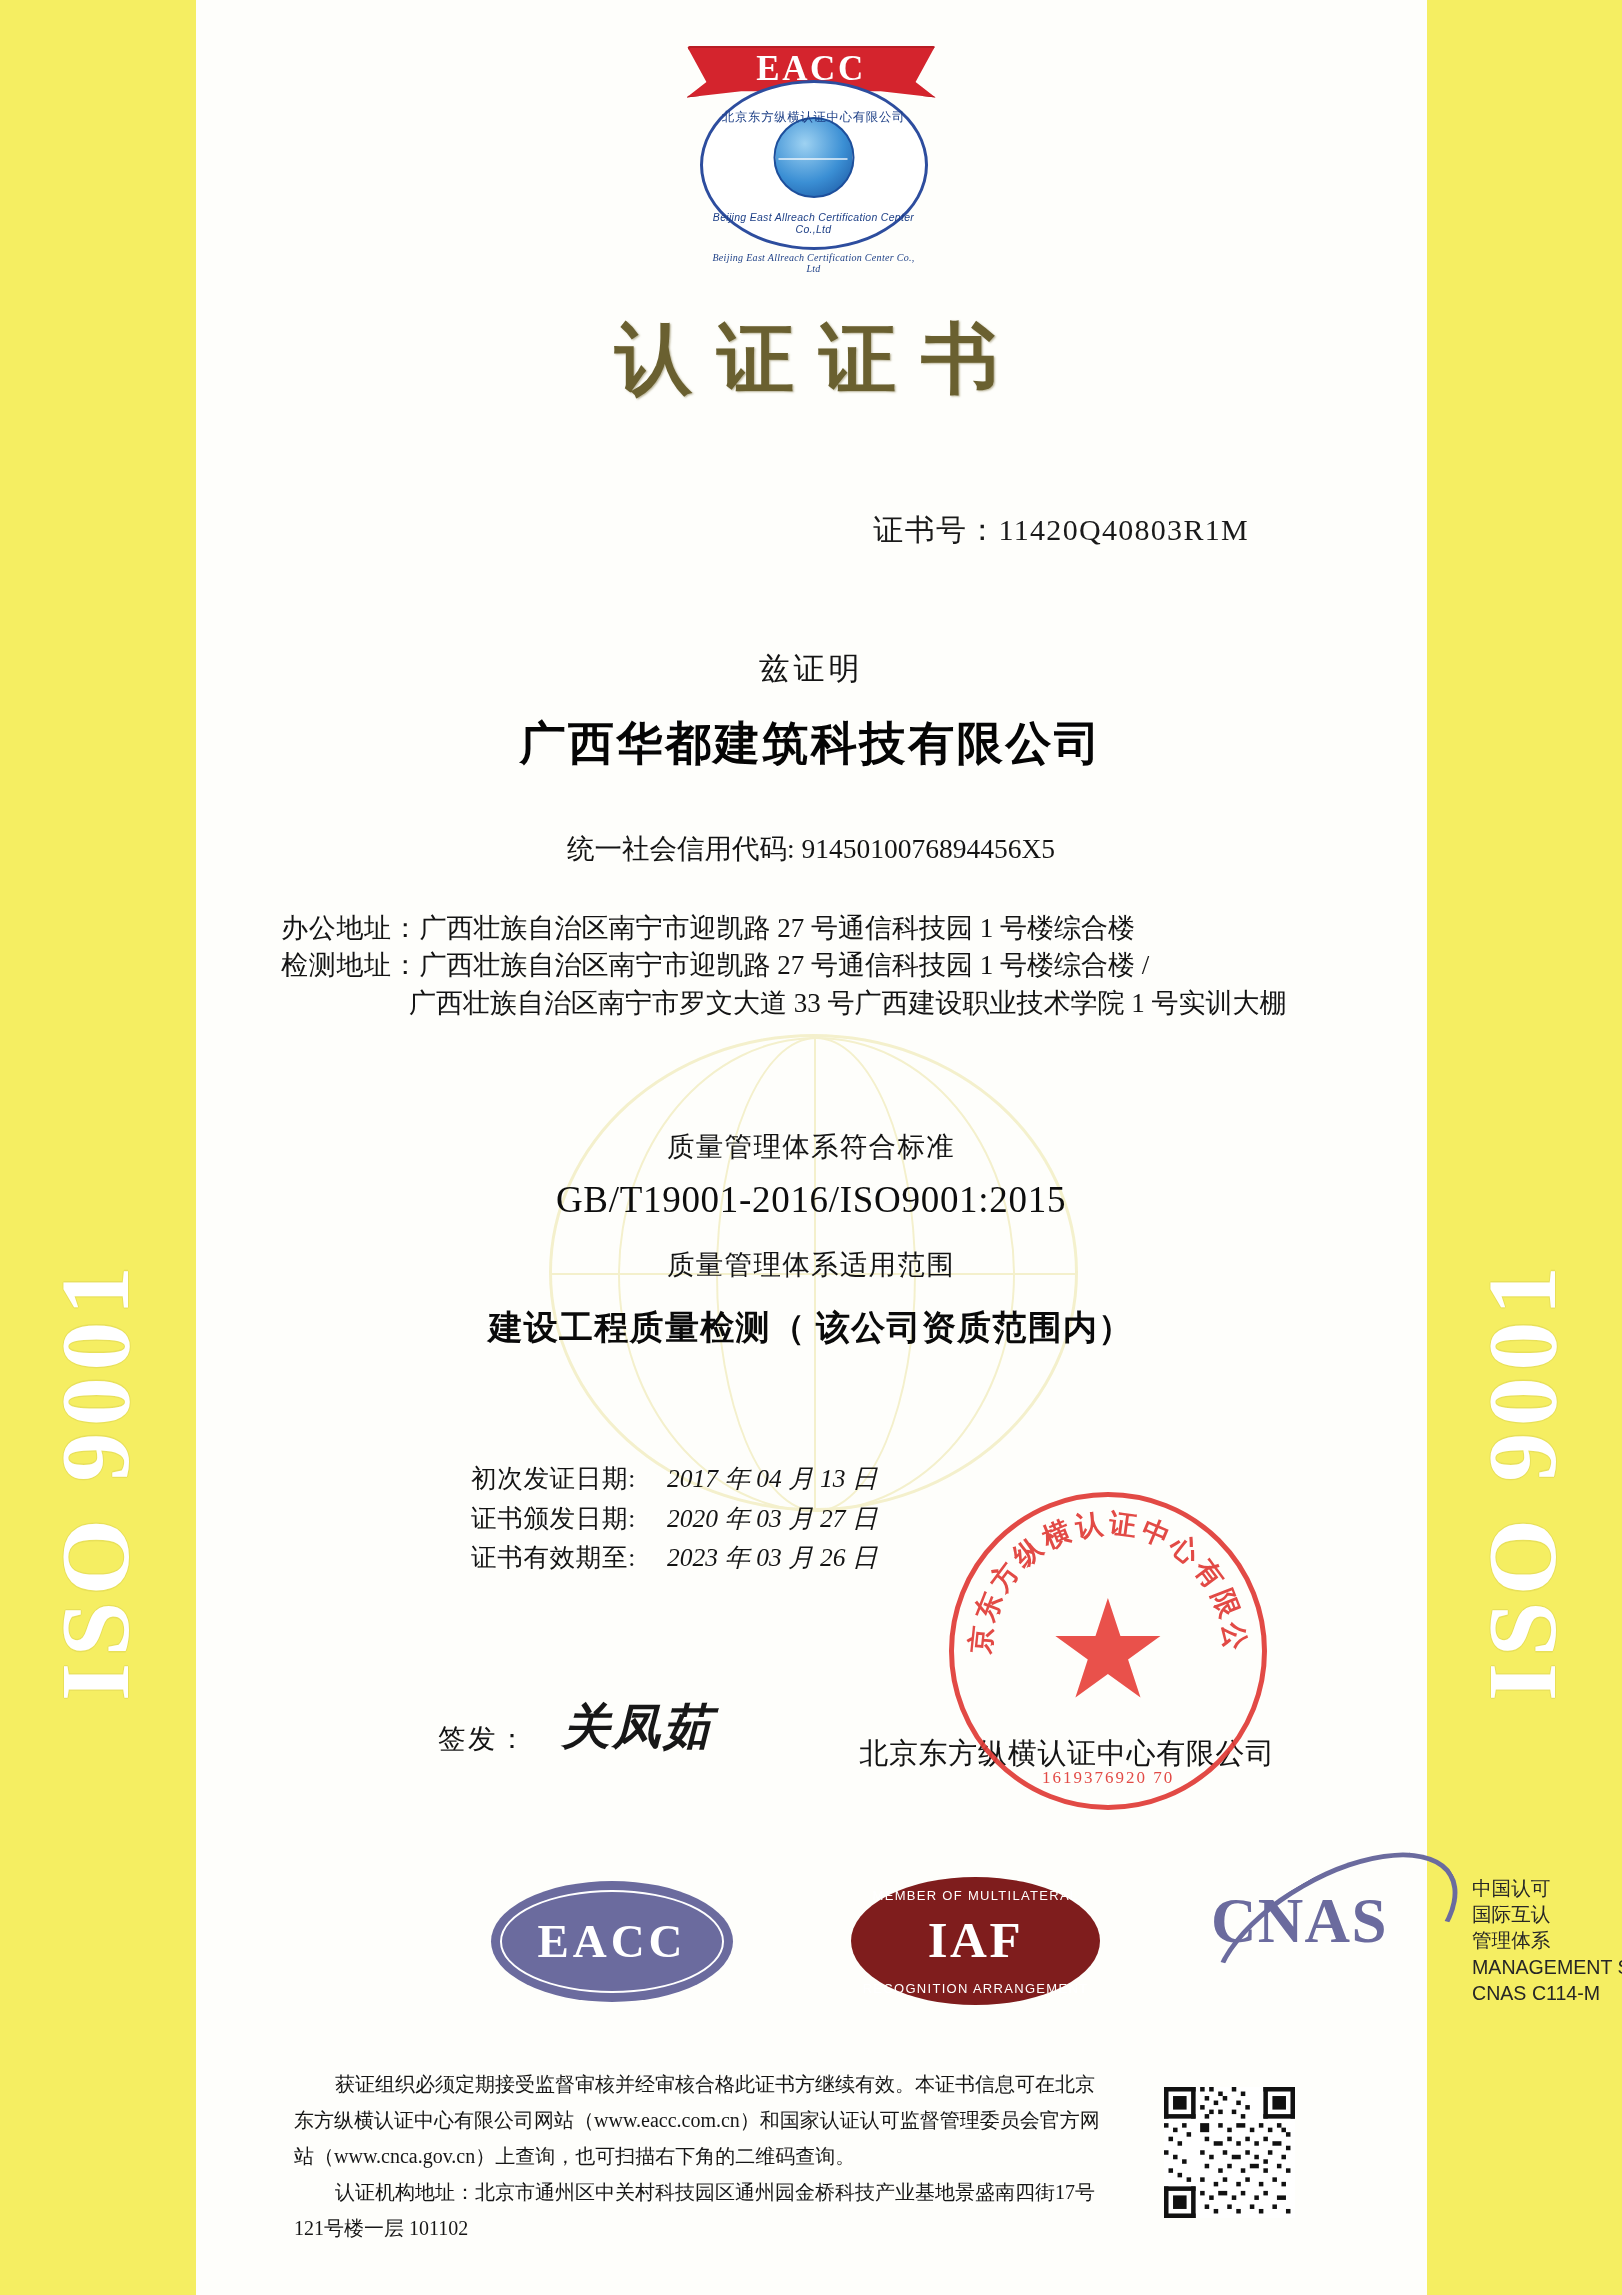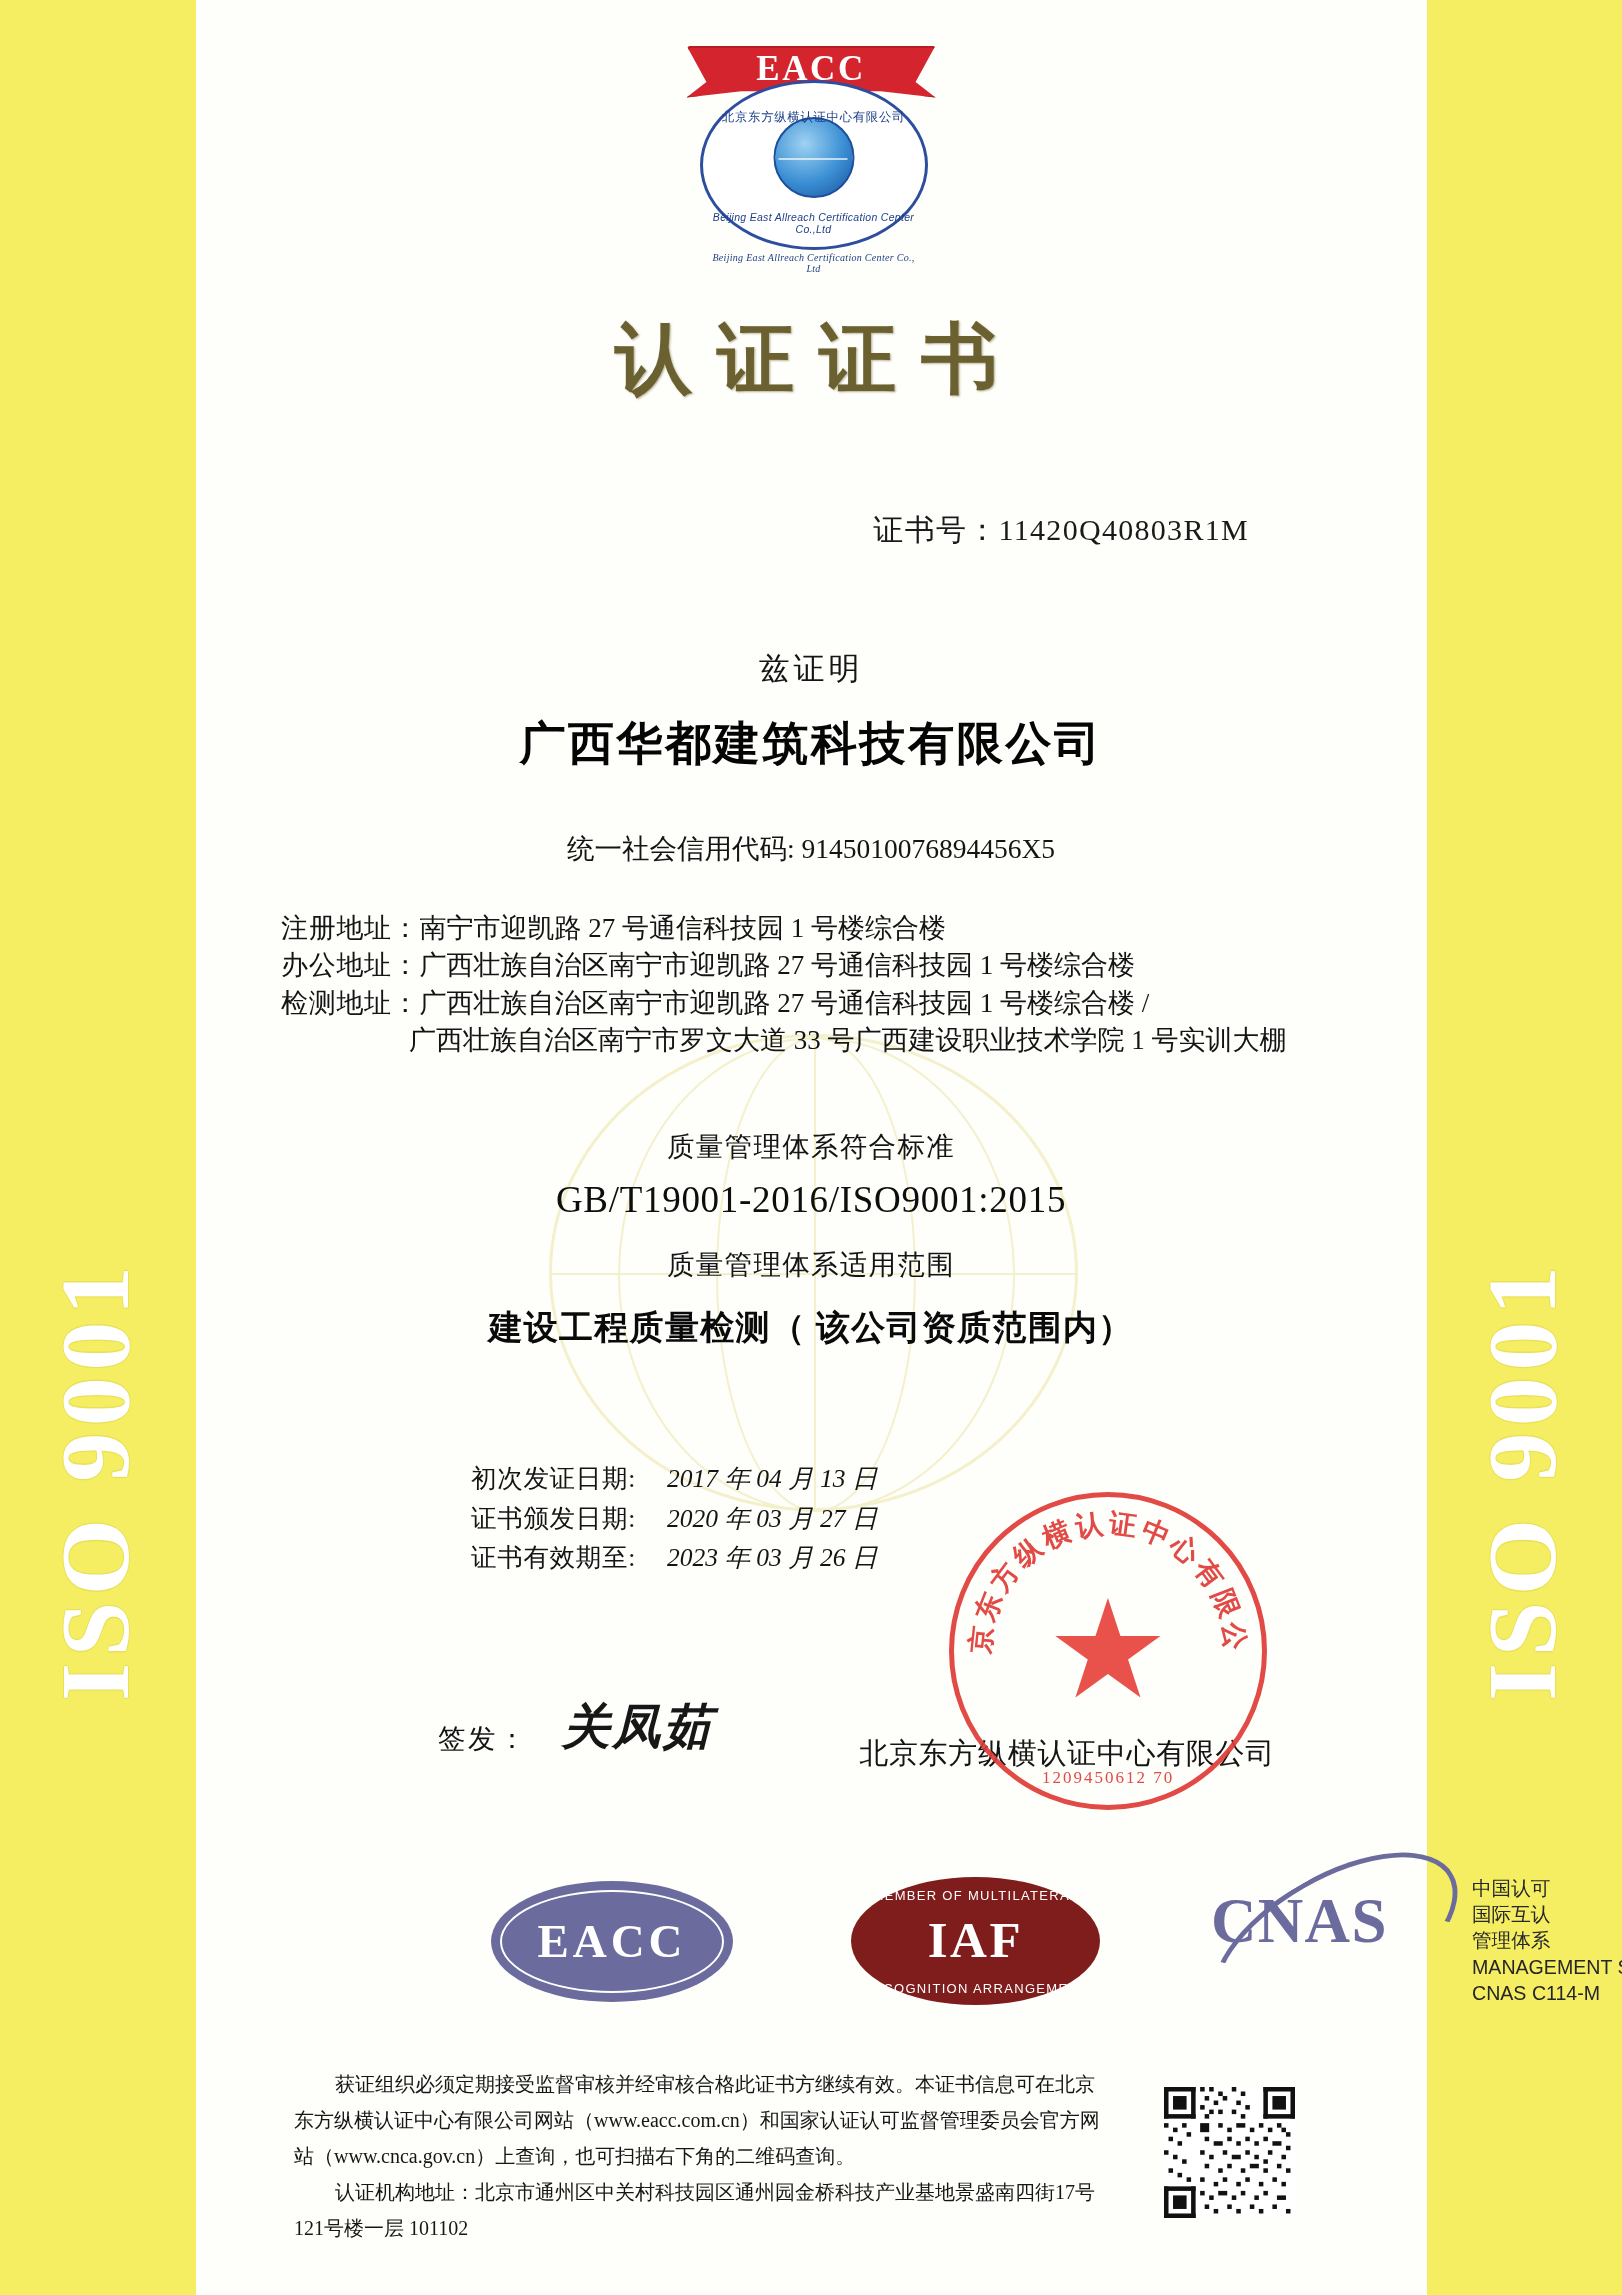--- a/index.html
+++ b/index.html
@@ -486,23 +486,20 @@
 
     <div class="row-center company">广西华都建筑科技有限公司</div>
 
     <div class="row-center credit">
       <span>统一社会信用代码:</span>
       <span>9145010076894456X5</span>
     </div>
 
     <div class="addr-block">
       <div class="addr-line">
-        <span class="lbl">注册地址：</span><span>南宁市迎凯路 27 号通信科技园 1 号楼综合楼</span>
-      </div>
-      <div class="addr-line">
         <span class="lbl">办公地址：</span><span>广西壮族自治区南宁市迎凯路 27 号通信科技园 1 号楼综合楼</span>
       </div>
       <div class="addr-line">
         <span class="lbl">检测地址：</span><span>广西壮族自治区南宁市迎凯路 27 号通信科技园 1 号楼综合楼 /</span>
       </div>
       <div class="addr-line addr-indent">
         <span>广西壮族自治区南宁市罗文大道 33 号广西建设职业技术学院 1 号实训大棚</span>
       </div>
     </div>
 
@@ -533,21 +530,21 @@
     <div class="stamp">
       <svg class="stamp-arc" viewBox="0 0 470 470">
         <defs>
           <path id="arcTop" d="M 55,235 A 180,180 0 1 1 415,235"></path>
         </defs>
         <text>
           <textPath href="#arcTop" startOffset="50%" text-anchor="middle">北京东方纵横认证中心有限公司</textPath>
         </text>
       </svg>
       <div class="star-glyph">★</div>
-      <div class="stamp-code">1209450612 70</div>
+      <div class="stamp-code">1619376920 70</div>
     </div>
 
     <div class="issuer-name">北京东方纵横认证中心有限公司</div>
 
     <div class="marks">
       <div class="mark-eacc">
         <span>EACC</span>
         <div class="inner-ring"></div>
       </div>
       <div class="mark-iaf">

